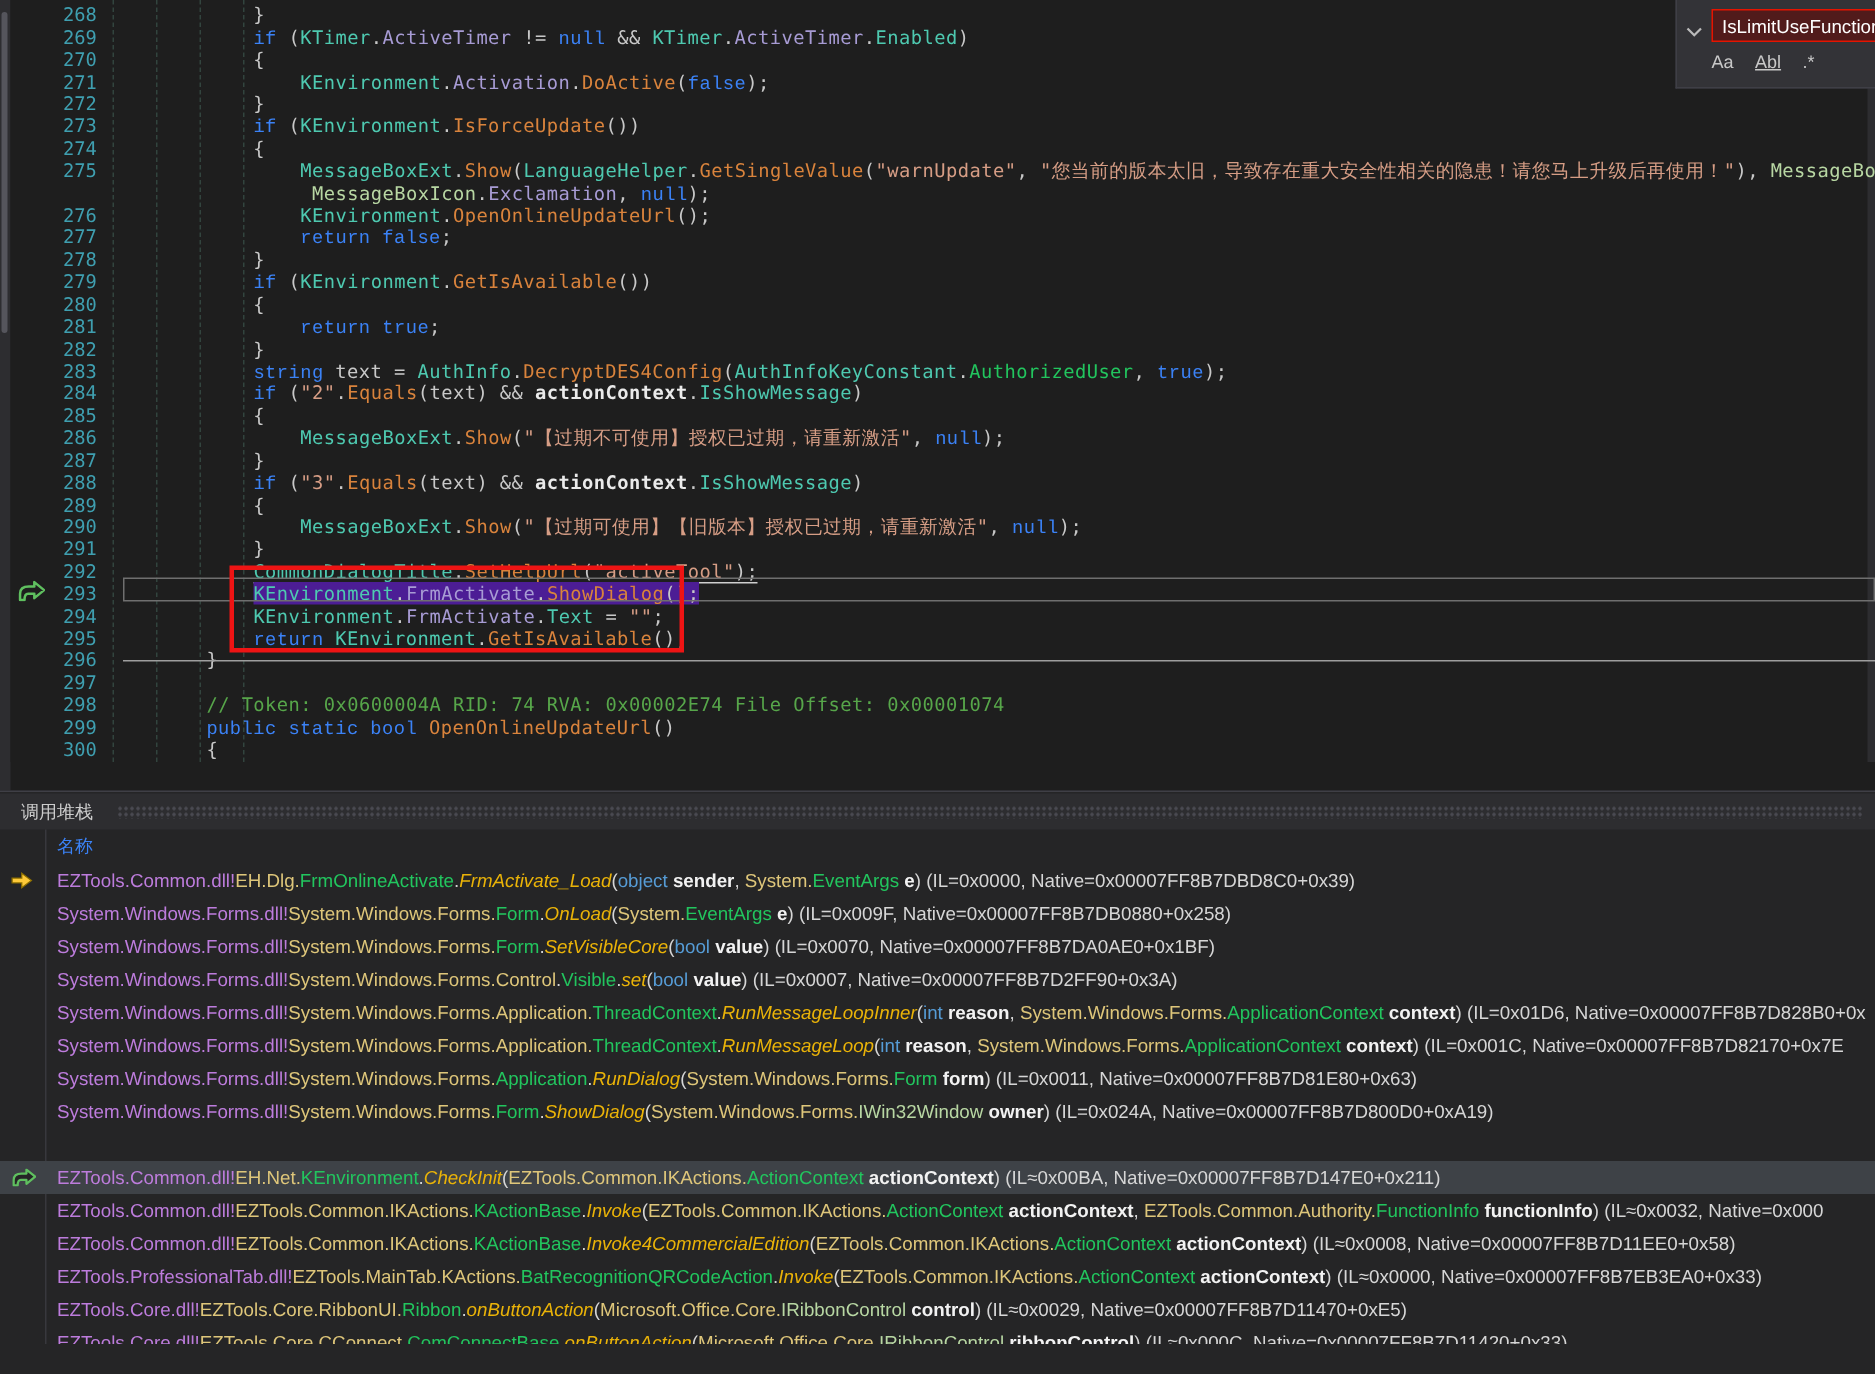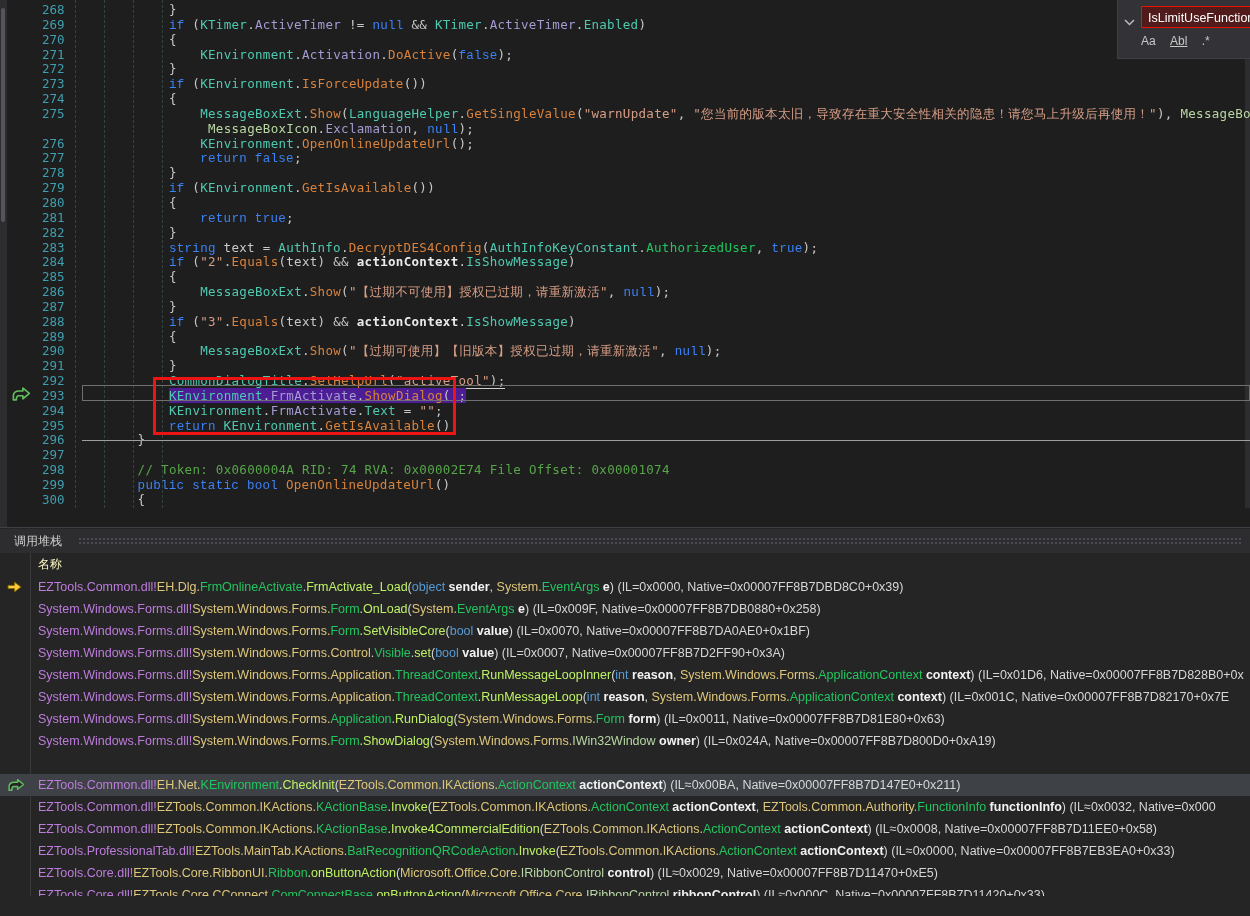--- a/index.html
+++ b/index.html
@@ -40,30 +40,30 @@
   .search-chevron{position:absolute;left:6px;top:12px;}
   .search-input{position:absolute;left:23px;top:6px;width:110px;height:22px;background:#511B1B;border:1px solid #E51400;color:#FFFFFF;font-size:12.5px;line-height:22px;padding-left:6px;box-sizing:border-box;white-space:nowrap;overflow:hidden;}
   .search-opts{position:absolute;left:23px;top:34px;color:#C8C8C8;font-size:12px;}
   .search-opt{display:inline-block;margin-right:11px;}
   .opt-ww{text-decoration:underline;}
 
   
   .cs-panel{position:absolute;left:0;top:527px;width:1250px;height:369px;background:#252526;border-top:1px solid #3F3F46;}
   .cs-title{position:absolute;left:0;top:1px;width:1250px;height:24px;background:#2D2D30;color:#CCCCCC;font-size:12px;line-height:24px;padding-left:14px;box-sizing:border-box;}
   .cs-dots{position:absolute;left:78px;top:8px;width:1164px;height:9px;background-image:radial-gradient(#4A4A52 1px,transparent 1.2px);background-size:4px 4px;}
-  .cs-header{position:absolute;left:0;top:25px;width:1250px;height:23px;color:#fef9c3;font-size:12px;line-height:23px;}
+  .cs-header{position:absolute;left:0;top:25px;width:1250px;height:23px;color:#3b82f6;font-size:12px;line-height:23px;}
   .cs-header-label{position:absolute;left:38px;top:0;}
   .cs-col-line{position:absolute;left:30px;top:25px;width:1px;height:344px;background:#38383D;}
   .cs-rows{position:absolute;left:0;top:48px;width:1250px;height:321px;overflow:hidden;}
   .cs-row{position:relative;height:22px;line-height:22px;font-size:12.5px;white-space:pre;overflow:hidden;color:#D6D6D6;}
   .cs-row.sel{background:#3E4247;}
   .cs-gut{position:absolute;left:7px;top:0;width:24px;height:22px;}
   .cs-gut svg{margin-top:5px;}
   .cs-txt{position:absolute;left:38px;top:0;white-space:pre;}
-  .ck-mod{color:#BD7CDC;} .ck-ns{color:#DEC67A;} .ck-ty{color:#22c55e;} .ck-mt{color:#bef264;}
+  .ck-mod{color:#BD7CDC;} .ck-ns{color:#DEC67A;} .ck-ty{color:#22c55e;} .ck-mt{color:#eab308;font-style:italic;}
   .ck-kw{color:#569CD6;} .ck-itf{color:#B8D7A3;} .ck-prm{color:#F2F2F2;font-weight:bold;} .ck-pl{color:#D6D6D6;}
 
   
   .tabbar{position:absolute;left:0;top:896px;width:1250px;height:20px;background:#252526;font-size:12px;}
   .tab{display:inline-block;height:20px;line-height:20px;padding:0 9px;color:#C8C8C8;cursor:default;margin-top:42px;}
   .tab.active{background:#3E3E42;color:#53A7E8;}
 </style>
 </head>
 <body>
 

